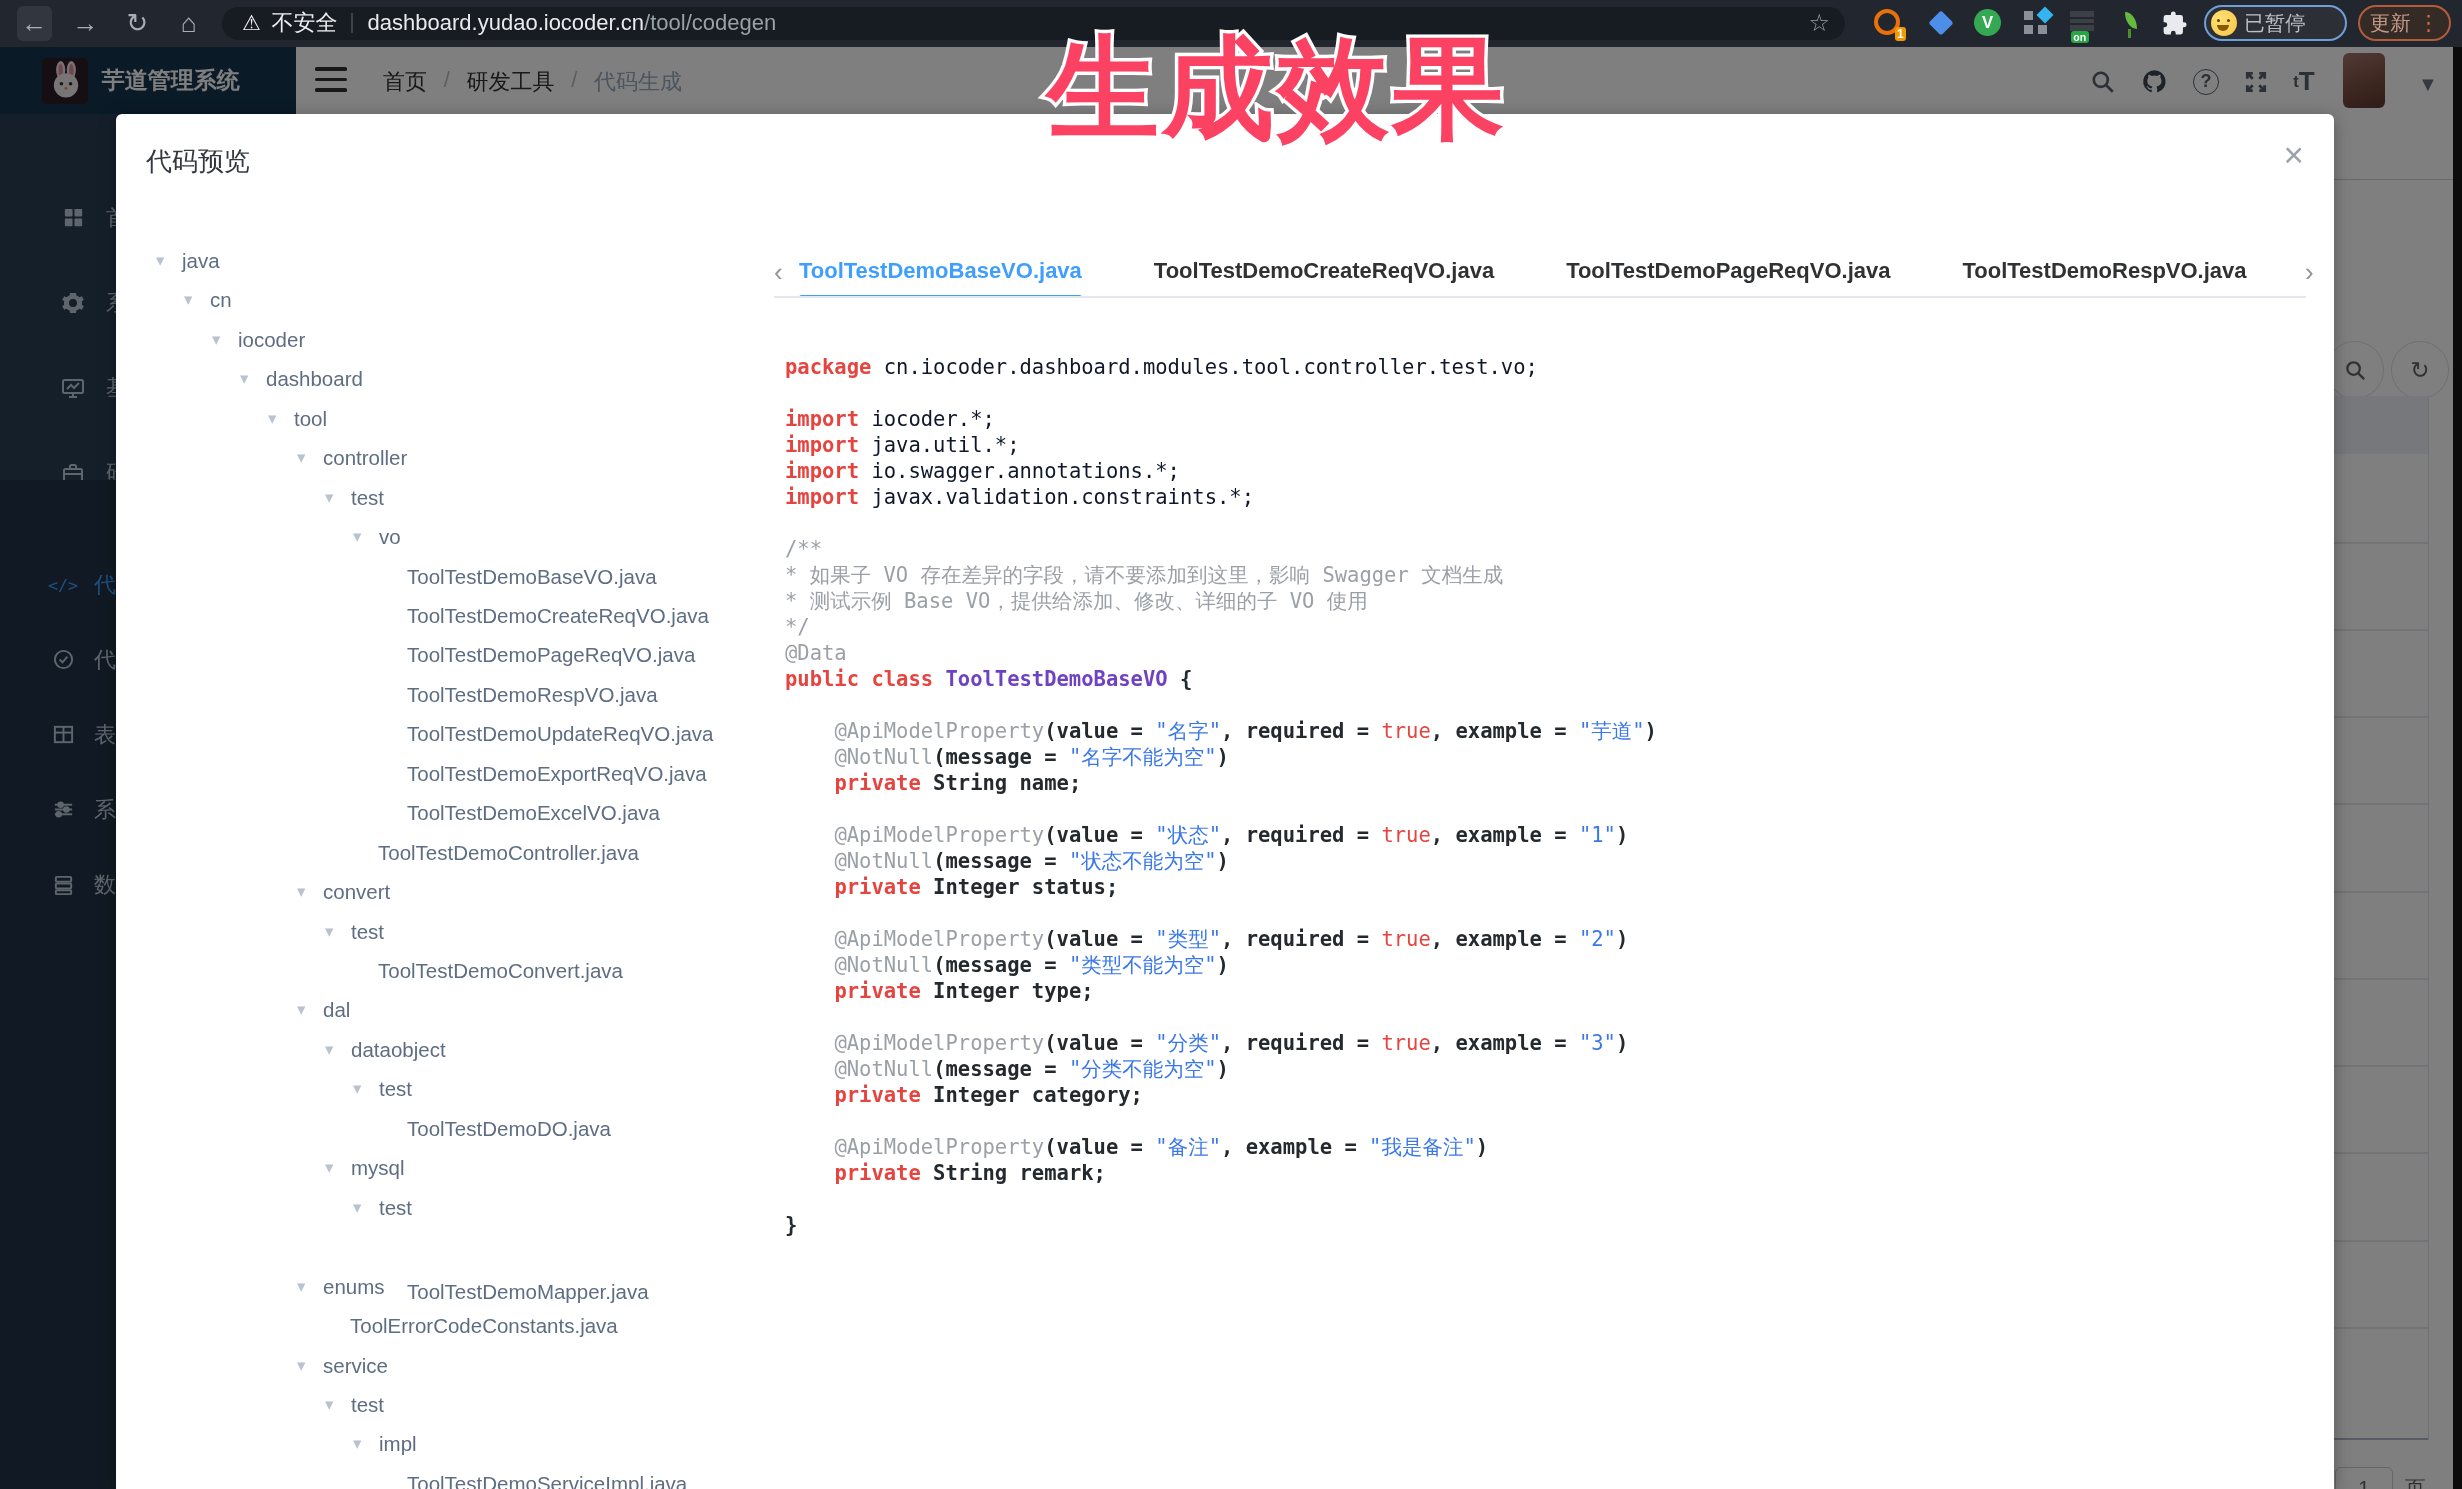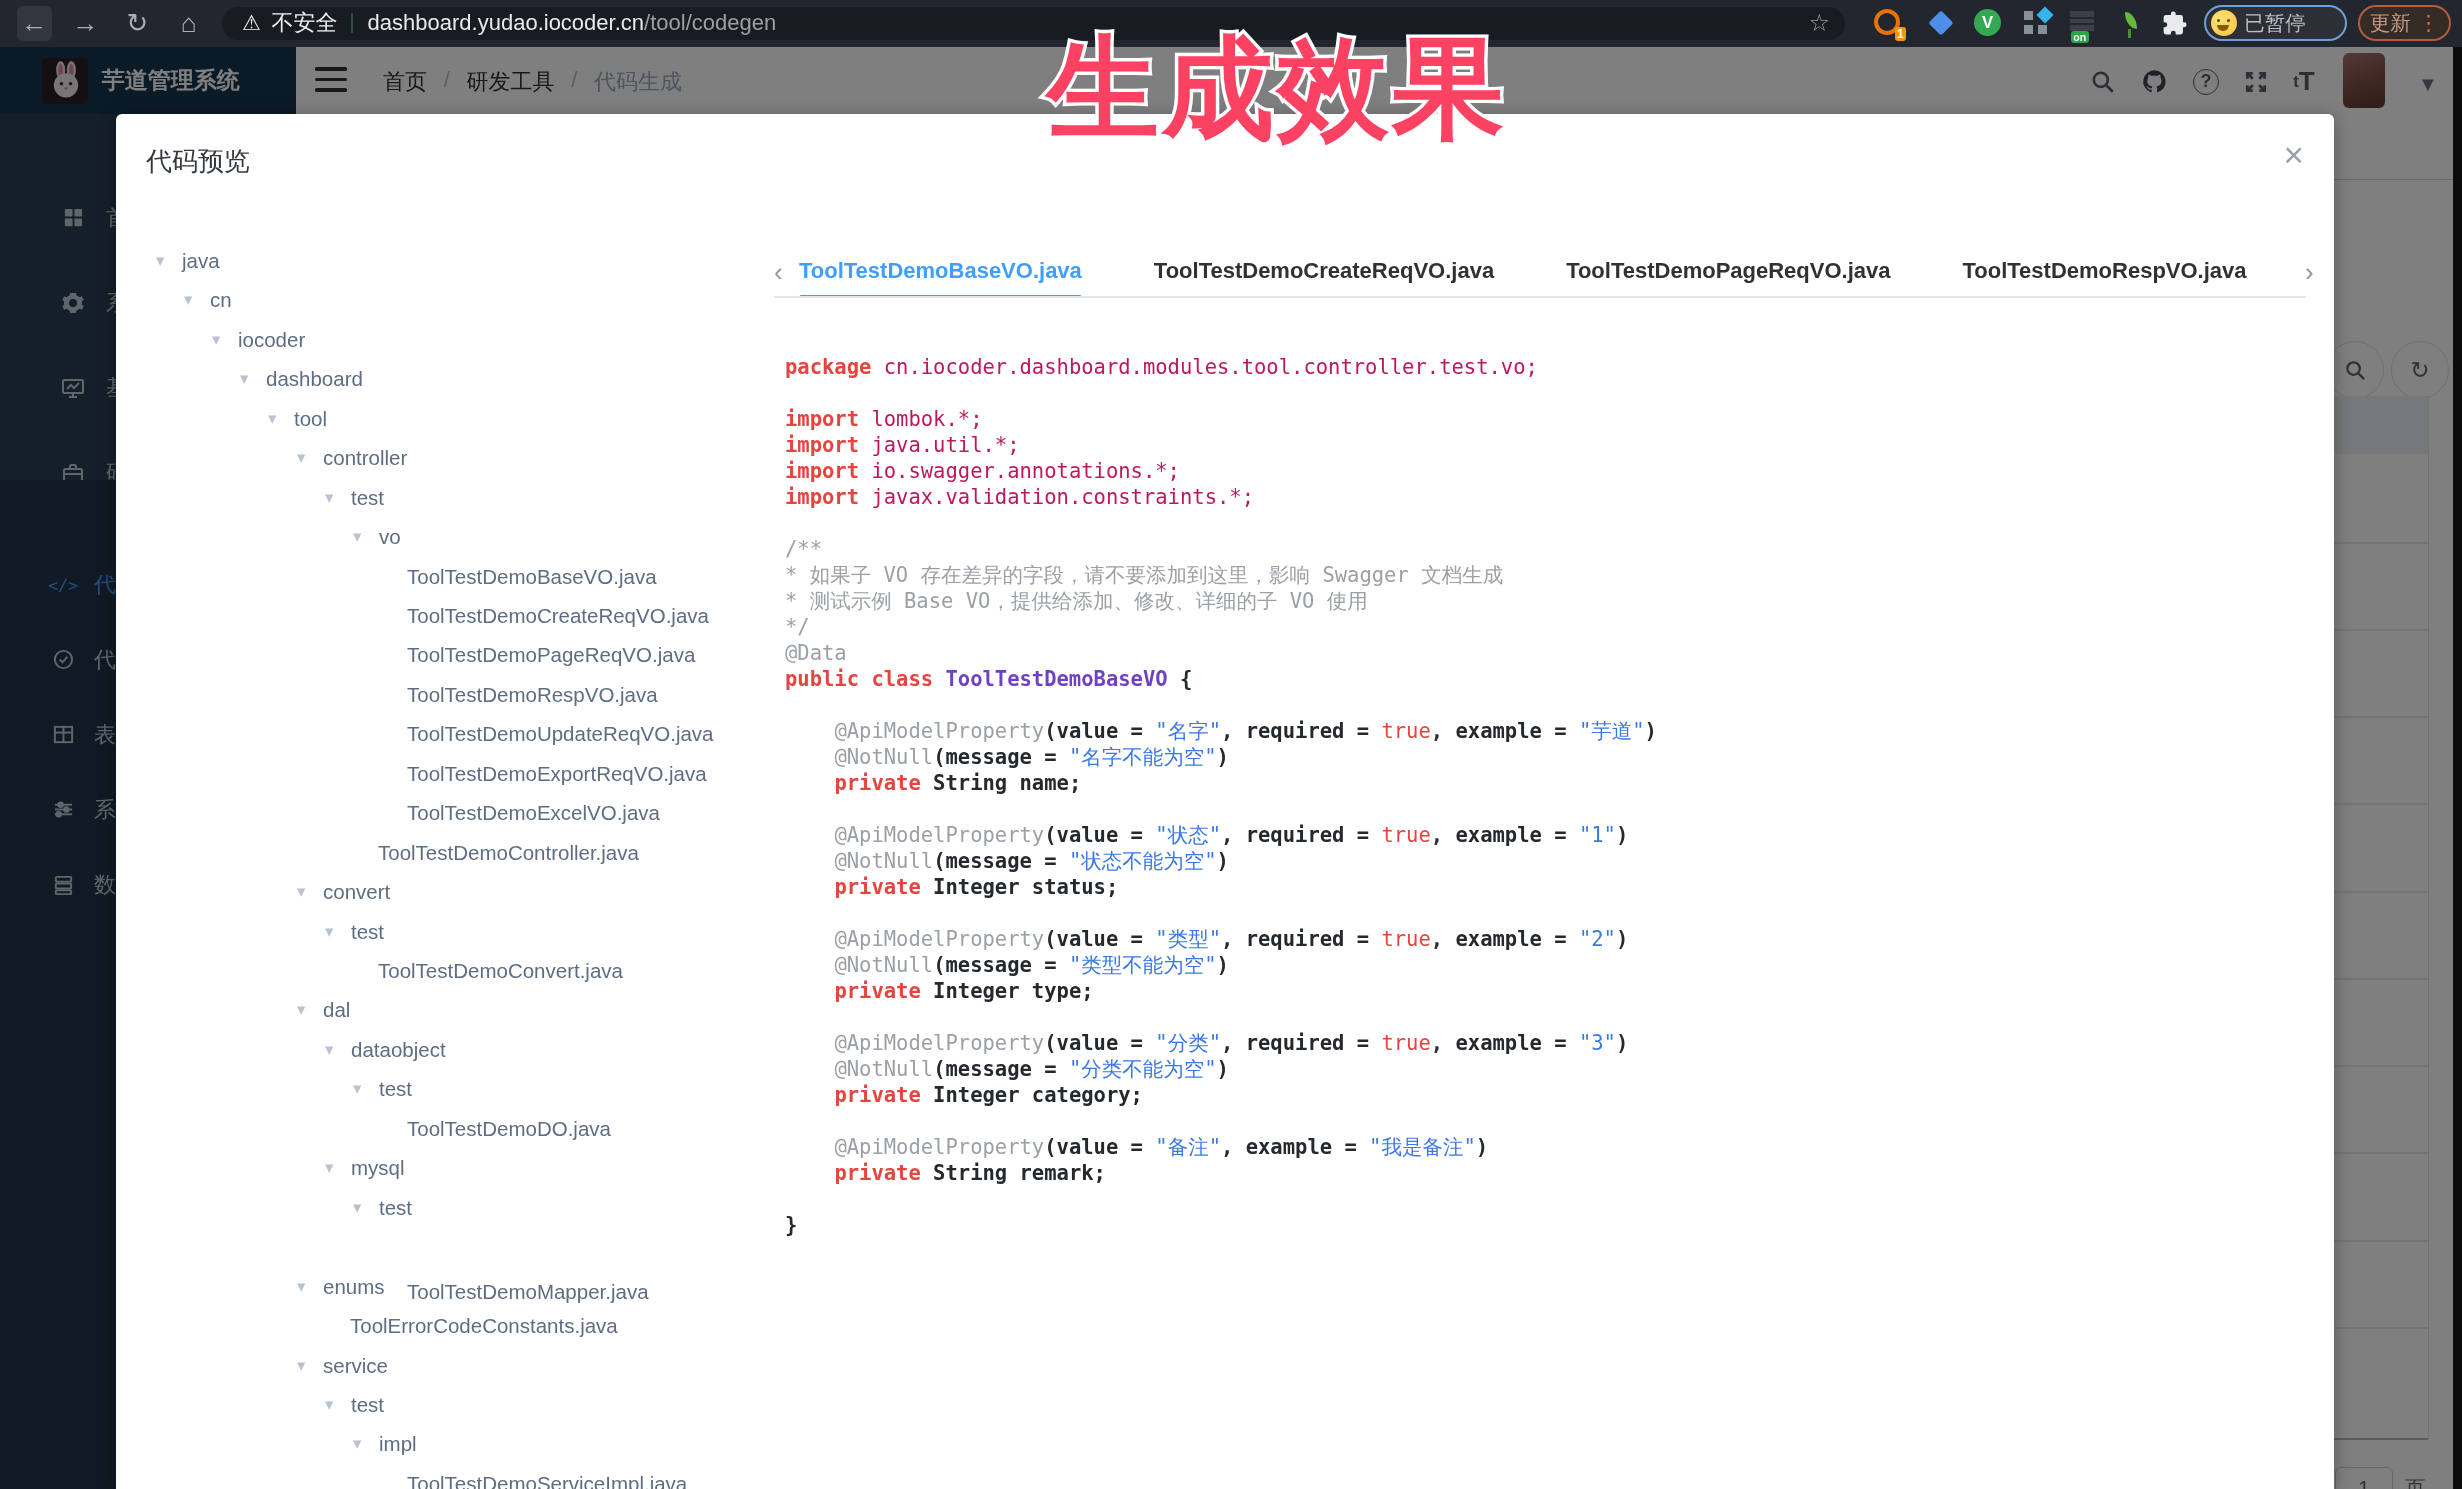--- a/index.html
+++ b/index.html
@@ -99,21 +99,21 @@
   #code { position:absolute; left:669px; top:240px; width:1517px; height:1123px; overflow:hidden;
     font-family:"DejaVu Sans Mono","Liberation Mono",monospace; font-size:20.5px; line-height:26px; color:#24292e; }
   .code-line { white-space:pre; min-height:26px; }
   .tk-k { color:#e5443f; font-weight:bold; }
   .tk-t { color:#e5443f; }
   .tk-s { color:#3b78e7; }
   .tk-a { color:#9aa0a6; }
   .tk-c { color:#9aa0a6; }
   .tk-cl { color:#6f42c1; font-weight:bold; }
   .tk-b { color:#24292e; font-weight:bold; }
-  .tk-p { color:#be185d;margin-top:16px; }
+  .tk-p { color:#0f172a;margin-top:16px; }
 
   
   #annotation { position:absolute; left:1047px; top:13.7px; z-index:50; font-size:112px; font-weight:bold;
     letter-spacing:3px; color:#fb4263; -webkit-text-stroke:6.8px #ffffff; paint-order:stroke fill; }
 </style>
 </head>
 <body>
 
 <div id="chrome">
   <div class="nav-ico back" style="left:16.7px">←</div>
@@ -487,21 +487,21 @@
         <div class="tab">ToolTestDemoCreateReqVO.java</div>
         <div class="tab">ToolTestDemoPageReqVO.java</div>
         <div class="tab">ToolTestDemoRespVO.java</div>
       </div>
     <div id="tabs-underline"></div>
   </div>
 
   <div id="code">
       <div class="code-line"><span class="tk-k">package</span><span class="tk-p"> cn.iocoder.dashboard.modules.tool.controller.test.vo;</span></div>
       <div class="code-line">&nbsp;</div>
-      <div class="code-line"><span class="tk-k">import</span><span class="tk-p"> lombok.*;</span></div>
+      <div class="code-line"><span class="tk-k">import</span><span class="tk-p"> iocoder.*;</span></div>
       <div class="code-line"><span class="tk-k">import</span><span class="tk-p"> java.util.*;</span></div>
       <div class="code-line"><span class="tk-k">import</span><span class="tk-p"> io.swagger.annotations.*;</span></div>
       <div class="code-line"><span class="tk-k">import</span><span class="tk-p"> javax.validation.constraints.*;</span></div>
       <div class="code-line">&nbsp;</div>
       <div class="code-line"><span class="tk-c">/**</span></div>
       <div class="code-line"><span class="tk-c">* 如果子 VO 存在差异的字段，请不要添加到这里，影响 Swagger 文档生成</span></div>
       <div class="code-line"><span class="tk-c">* 测试示例 Base VO，提供给添加、修改、详细的子 VO 使用</span></div>
       <div class="code-line"><span class="tk-c">*/</span></div>
       <div class="code-line"><span class="tk-a">@Data</span></div>
       <div class="code-line"><span class="tk-k">public class</span><span class="tk-p"> </span><span class="tk-cl">ToolTestDemoBaseVO</span><span class="tk-b"> {</span></div>

